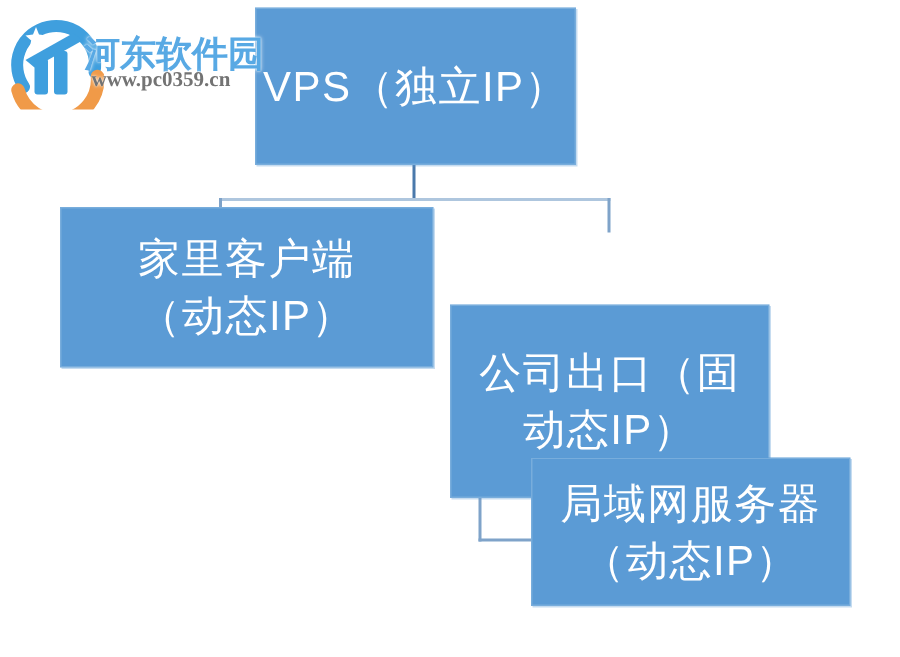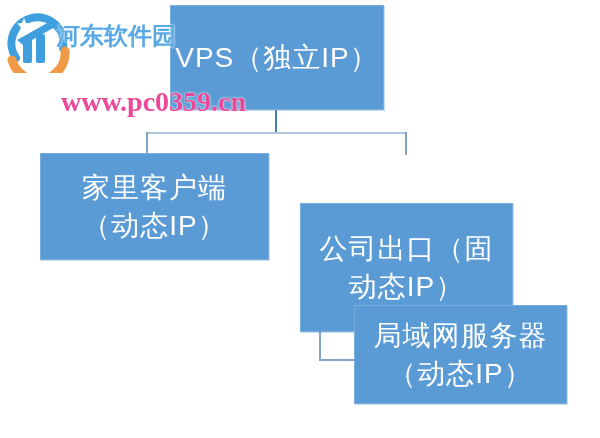--- a/index.html
+++ b/index.html
@@ -23,21 +23,21 @@
     display: flex;
     flex-direction: column;
     align-items: center;
     justify-content: center;
     text-align: center;
     font-size: 28px;
     line-height: 38px;
     letter-spacing: 1px;
   }
   .node-vps     { left: 170px; top:   5px; width: 214px; height: 105px; }
-  .node-home    { left:  40px; top: 153px; width: 229px; height: 107px; }
+  .node-home    { left:  40px; top: 138px; width: 249px; height: 107px; }
   .node-company { left: 300px; top: 155px; width: 213px; height: 129px; margin-top: 48px; }
   .node-lan     { left: 354px; top: 305px; width: 213px; height: 99px; }
 
   
   .conn { position: absolute; }
   .conn-v1      { left: 275px; top: 110px; width: 2px;  height: 23px; background: #4a79ab; }
   .conn-h1      { left: 146px; top: 132px; width: 261px; height: 2px; background: #aec6de; }
   .conn-v2      { left: 146px; top: 132px; width: 2px;  height: 23px; background: #7fa3c9; }
   .conn-v3      { left: 405px; top: 132px; width: 2px;  height: 23px; background: #7fa3c9; }
   .conn-elbow-v { left: 319px; top: 262px; width: 2px;  height: 99px; background: #7fa3c9; }
@@ -49,24 +49,23 @@
   .wm-name {
     position: absolute; left: 56px; top: 20px;
     font-size: 24px; font-weight: bold; white-space: nowrap;
     color: #58a9e4;
     letter-spacing: 0px;
     text-shadow: 0 0 1px rgba(255,255,255,0.95), 0 0 3px rgba(255,255,255,0.8);
   }
   .wm-url {
     position: absolute; left: 61px; top: 46px;
     font-family: "Liberation Serif", "DejaVu Serif", serif;
-    font-size: 28px; font-weight: bold; white-space: nowrap;
-    color: #ec4899;
+    font-size: 14px; font-weight: bold; white-space: nowrap;
+    color: #737373;
     text-shadow: 0 0 1px rgba(255,255,255,0.95), 0 0 3px rgba(255,255,255,0.8);
-    margin-top: 40px;
   }
 </style>
 </head>
 <body>
 
 <div class="canvas">
 
   <div class="conn conn-v1"></div>
   <div class="conn conn-h1"></div>
   <div class="conn conn-v2"></div>

